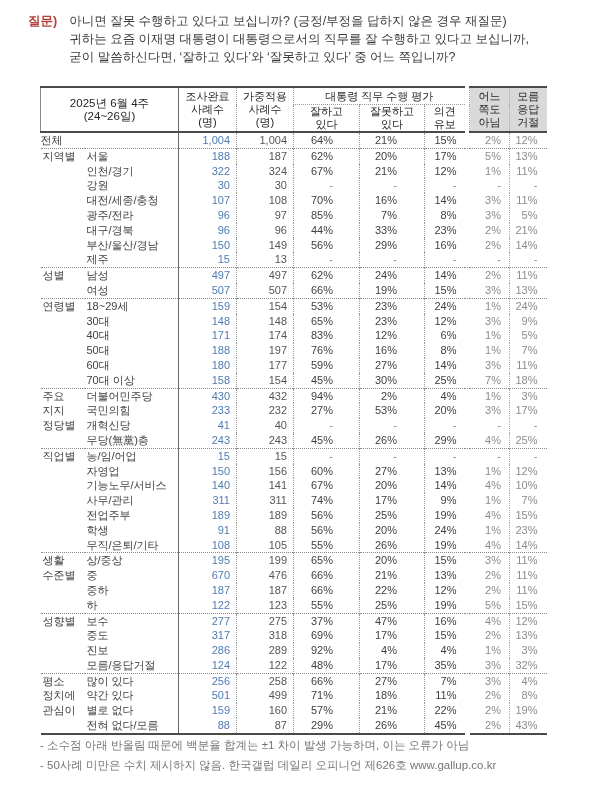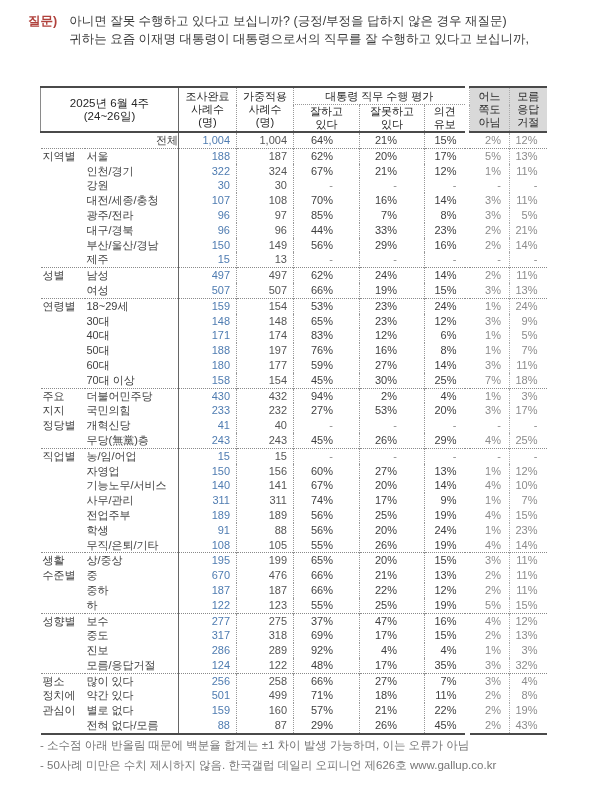--- a/index.html
+++ b/index.html
@@ -31,21 +31,21 @@
   th.h-weighted{border-left:1px dotted #999;}
   th.h-eval{border-left:1px dotted #999;border-bottom:1px dotted #999;height:16px;}
   th.h-approve{border-left:1px dotted #999;}
   th.h-disapprove,th.h-reserved{border-left:1px dotted #999;}
   th.h-neither,th.h-refused{background:var(--shade);border-left:1px dotted #aaa;font-family:Liberation Serif, serif;}
   th.spacer,td.spacer{border:none;}
   tbody td{padding:0;height:14.8px;line-height:14.8px;white-space:nowrap;overflow:hidden;}
   td.group-cell{vertical-align:top;text-align:left;padding-left:2px;white-space:pre-line;
     line-height:14.8px;color:var(--dark);}
   td.label-cell{text-align:left;padding-left:2px;color:var(--dark);}
-  td.full-label{text-align:right;padding-left:0;}
+  td.full-label{text-align:left;padding-left:0;}
   td.col-completed{border-left:1px solid #666;text-align:right;padding-right:6px;color:var(--blue);}
   td.col-weighted{border-left:1px dotted #999;text-align:right;padding-right:6px;color:#555;}
   td.col-approve{border-left:1px dotted #999;text-align:right;padding-right:26px;color:var(--dark);}
   td.col-disapprove{border-left:1px dotted #999;text-align:right;padding-right:27px;color:var(--dark);}
   td.col-reserved{border-left:1px dotted #999;text-align:right;padding-right:8px;color:var(--dark);}
   td.col-neither{text-align:right;padding-right:8px;color:var(--muted);}
   td.col-refused{border-left:1px dotted #aaa;text-align:right;padding-right:9px;color:var(--muted);}
   td.dash{color:var(--muted);}
   tr.section-start td{border-top:1px dotted #8a8a8a;}
   tr.section-start td.spacer{border-top:1px dotted #8a8a8a;}
@@ -61,20 +61,21 @@
 </head>
 <body>
 
 <div>
 
   <div class="question">
     <div class="q-label">질문)</div>
     <div class="q-lines">
       <div>아니면 잘못 수행하고 있다고 보십니까? (긍정/부정을 답하지 않은 경우 재질문)</div>
       <div>귀하는 요즘 이재명 대통령이 대통령으로서의 직무를 잘 수행하고 있다고 보십니까,</div>
+      <div>굳이 말씀하신다면, ‘잘하고 있다’와 ‘잘못하고 있다’ 중 어느 쪽입니까?</div>
     </div>
   </div>
 
   <table class="survey">
     <colgroup>
       <col class="c-group">
         <col class="c-cat">
         <col class="c-comp">
         <col class="c-wt">
       <col class="c-ap">

